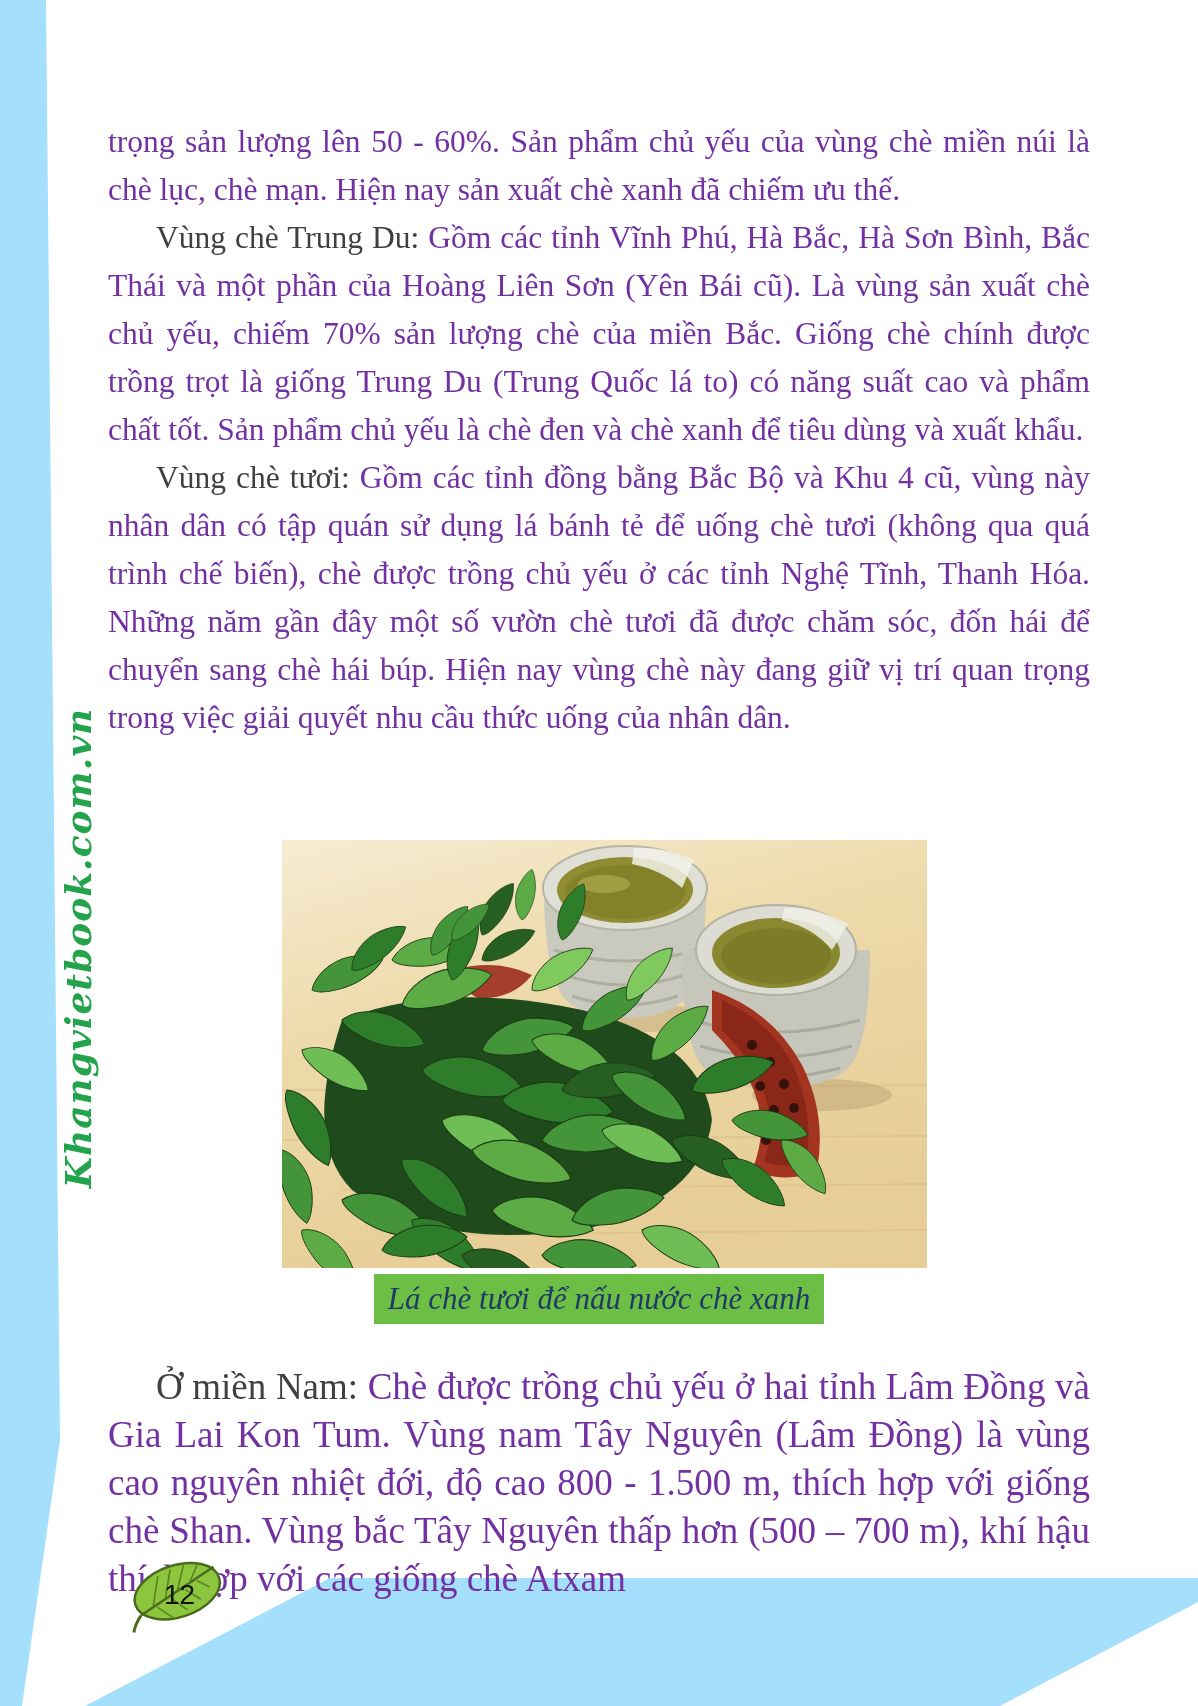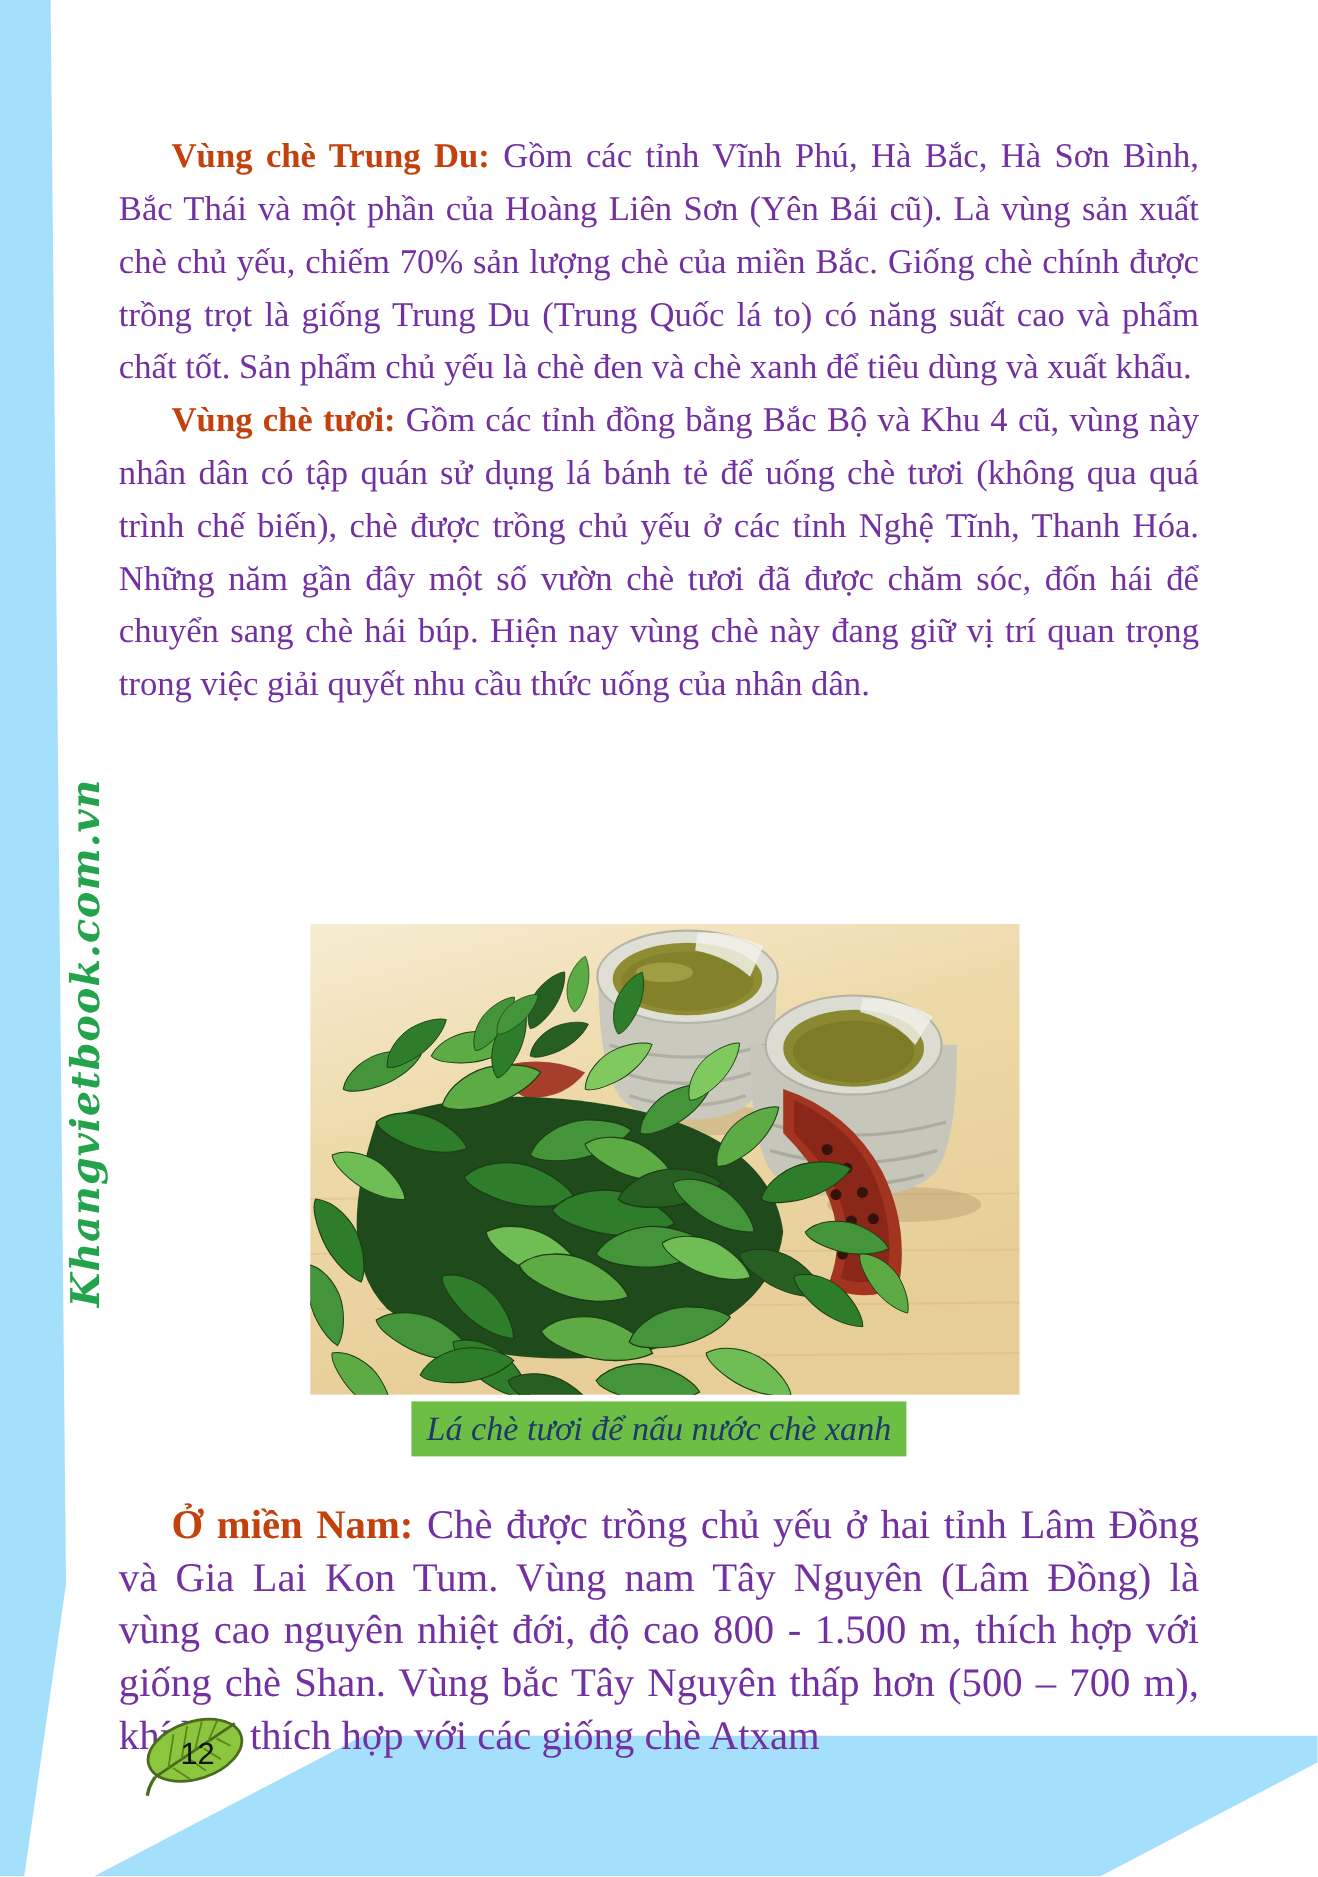--- a/index.html
+++ b/index.html
@@ -6,21 +6,21 @@
   .page{position:relative;width:1198px;height:1706px;background:#ffffff;overflow:hidden;
         font-family:"Liberation Serif","DejaVu Serif",serif;}
   .decor{position:absolute;left:0;top:0;width:1198px;height:1706px;z-index:0;}
   .watermark{position:absolute;left:78px;top:948px;transform:translate(-50%,-50%) rotate(-90deg);
         white-space:nowrap;font-family:"DejaVu Serif",serif;font-style:italic;font-weight:bold;
         font-size:36px;color:#23A34C;letter-spacing:1px;z-index:2;}
   .textcol{position:absolute;left:108px;top:118px;width:982px;z-index:3;
         font-size:31.5px;line-height:48px;color:#7230A2;text-align:justify;}
   .textcol p{margin:0;text-indent:48px;}
   .textcol p.no-indent{text-indent:0;}
-  .lead{color:#c2410c;font-weight:bold;}
+  .lead{color:#404040;font-weight:normal;}
   .photo{position:absolute;left:282px;top:840px;width:645px;height:428px;z-index:3;}
   .caption-row{position:absolute;left:0;top:1274px;width:1198px;text-align:center;z-index:3;}
   .caption{display:inline-block;background:#6DBE45;color:#1E3A66;font-style:italic;
         font-size:31px;line-height:50px;padding:0 14px;}
   .south{position:absolute;left:108px;top:1326px;width:982px;z-index:3;
         font-size:37px;line-height:48px;color:#7230A2;text-align:justify;text-indent:48px;}
   .pageleaf{position:absolute;left:120px;top:1552px;width:110px;height:84px;z-index:4;}
 </style>
 </head>
 <body>
@@ -28,20 +28,21 @@
 <div class="page">
 
   <svg class="decor" viewBox="0 0 1198 1706">
     <polygon points="0,0 46,0 60,1440 22,1706 0,1706" fill="#A4DFFC"></polygon>
     <polygon points="330,1578 1198,1578 1198,1602 1000,1706 85,1706" fill="#A4DFFC"></polygon>
   </svg>
 
   <div class="watermark">Khangvietbook.com.vn</div>
 
   <div class="textcol">
+    <p class="no-indent"><span class="lead"></span><span>trọng sản lượng lên 50 - 60%. Sản phẩm chủ yếu của vùng chè miền núi là chè lục, chè mạn. Hiện nay sản xuất chè xanh đã chiếm ưu thế.</span></p>
     <p><span class="lead">Vùng chè Trung Du:</span><span> Gồm các tỉnh Vĩnh Phú, Hà Bắc, Hà Sơn Bình, Bắc Thái và một phần của Hoàng Liên Sơn (Yên Bái cũ). Là vùng sản xuất chè chủ yếu, chiếm 70% sản lượng chè của miền Bắc. Giống chè chính được trồng trọt là giống Trung Du (Trung Quốc lá to) có năng suất cao và phẩm chất tốt. Sản phẩm chủ yếu là chè đen và chè xanh để tiêu dùng và xuất khẩu.</span></p>
     <p><span class="lead">Vùng chè tươi:</span><span> Gồm các tỉnh đồng bằng Bắc Bộ và Khu 4 cũ, vùng này nhân dân có tập quán sử dụng lá bánh tẻ để uống chè tươi (không qua quá trình chế biến), chè được trồng chủ yếu ở các tỉnh Nghệ Tĩnh, Thanh Hóa. Những năm gần đây một số vườn chè tươi đã được chăm sóc, đốn hái để chuyển sang chè hái búp. Hiện nay vùng chè này đang giữ vị trí quan trọng trong việc giải quyết nhu cầu thức uống của nhân dân.</span></p>
   </div>
 
   <svg class="photo" viewBox="0 0 645 428">
     <defs>
       <linearGradient id="wood" x1="0" y1="0" x2="0.4" y2="1">
         <stop offset="0" stop-color="#F6ECD2"></stop>
         <stop offset="0.45" stop-color="#EDD9A8"></stop>
         <stop offset="1" stop-color="#E7CD96"></stop>

